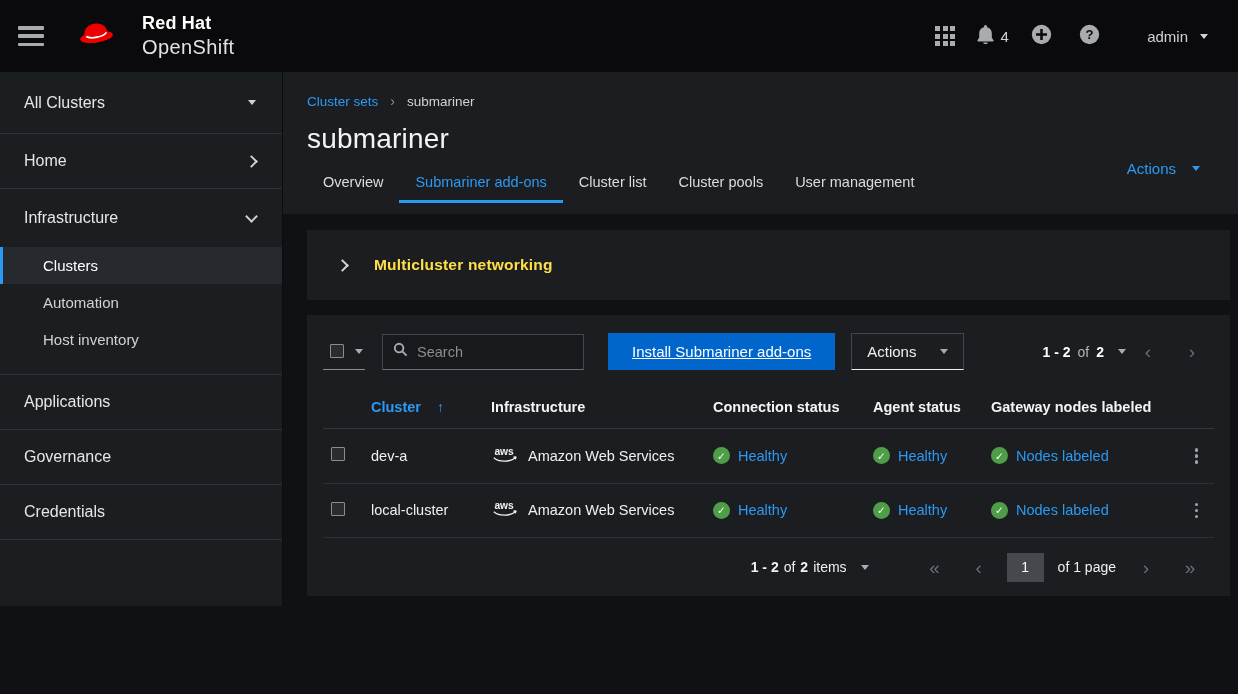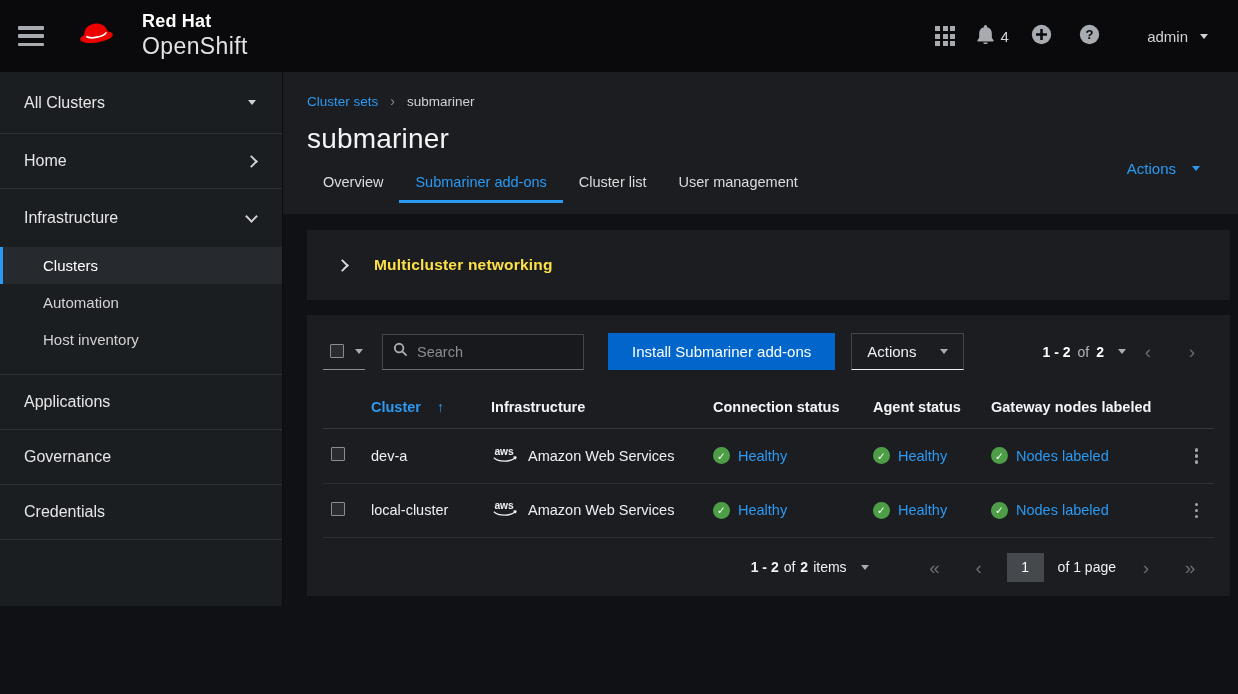--- a/index.html
+++ b/index.html
@@ -7,21 +7,21 @@
   body { font-family:"Liberation Sans","DejaVu Sans",sans-serif; background:#0f1114; color:#f0f0f3; position:relative; }
   button { font-family:inherit; cursor:pointer; }
 
   
   .masthead { position:absolute; top:0; left:0; width:1238px; height:72px; background:#0a0a0c; display:flex; align-items:center; z-index:5; }
   .hamburger { margin-left:18px; width:26px; height:20px; display:flex; flex-direction:column; justify-content:space-between; background:none; border:none; }
   .hamburger i { display:block; height:3.5px; background:#a8abb0; border-radius:1px; }
   .brand { display:flex; align-items:center; margin-left:34px; gap:28px; }
   .brand-text { line-height:1.2; }
   .brand-line1 { font-weight:bold; font-size:18px; color:#fff; letter-spacing:.2px; }
-  .brand-line2 { font-weight:400; font-size:23px; color:#e2e2e4; letter-spacing:.4px; }
+  .brand-line2 { font-weight:400; font-size:20px; color:#e2e2e4; letter-spacing:.4px; }
   .mast-right { margin-left:auto; display:flex; align-items:center; margin-right:30px; }
   .mast-btn { background:none; border:none; width:48px; height:48px; display:flex; align-items:center; justify-content:center; gap:6px; color:#d2d2d4; }
   .bell-count { font-size:15px; color:#d2d2d4; }
   .user-menu { background:none; border:none; display:flex; align-items:center; gap:12px; margin-left:34px; color:#d2d2d4; font-size:15px; }
   .caret { width:0; height:0; border-left:4.5px solid transparent; border-right:4.5px solid transparent; border-top:5.5px solid currentColor; display:inline-block; }
   .grid9 { display:grid; grid-template-columns:repeat(3,5px); grid-template-rows:repeat(3,5px); gap:2.5px; }
   .grid9 i { background:#a8abb0; }
 
   
   .sidebar { position:absolute; top:72px; left:0; width:283px; height:534px; background:#1b1e21; border-right:1px solid #0b0c0e; }
@@ -57,21 +57,21 @@
   .net-title { font-size:15.5px; font-weight:bold; color:#fde047; letter-spacing:.2px; }
 
   
   .table-card { background:#1b1d21; padding:18px 16px 0 16px; }
   .toolbar { display:flex; align-items:center;justify-content:center; }
   .bulk-select { display:flex; align-items:center; gap:11px; height:36px; padding:0 2px 0 7px; border:none; background:none; border-bottom:1px solid #8a8d90; color:#a8abb0; }
   .checkbox { width:14px; height:14px; border:1.5px solid #8a8d90; background:rgba(255,255,255,.07); display:inline-block; border-radius:1px; }
   .search-box { margin-left:17px; width:202px; height:36px; background:#17191d; border:1px solid #43474c; border-bottom-color:#6a6e73; display:flex; align-items:center; padding:0 10px; gap:9px; }
   .search-box input { flex:1; background:transparent; border:none; outline:none; color:#f0f0f3; font-size:14.5px; font-family:inherit; }
   .search-box input::placeholder { color:#8b8d90; }
-  .install-btn { margin-left:24px; height:37px; padding:0 24px; background:#0066cc; border:none; color:#fff; font-size:15px; }
+  .install-btn { margin-left:24px; height:37px; padding:0 24px; background:#0066cc; border:none; color:#fff; font-size:15px;text-decoration:underline; }
   .actions-dd { margin-left:16px; height:37px; padding:0 15px; background:transparent; border:1px solid #43474c; border-bottom:1px solid #ededee; color:#f0f0f3; font-size:15px; display:flex; align-items:center; gap:24px; }
   .actions-dd .caret { color:#a8abb0; }
   .pg { margin-left:auto; display:flex; align-items:center; font-size:14px; }
   .pg b { color:#fff; }
   .pg .dim { color:#b2b4b7; margin:0 2px; }
   .pg-summary { display:flex; align-items:center; gap:5px; background:none; border:none; color:#f0f0f3; font-size:14px; }
   .pg-summary .caret { color:#a8abb0; margin-left:9px; }
   .pg-nav { width:44px; height:36px; background:none; border:none; color:#8a8d90; font-size:19px; line-height:1; }
   .pg-nav.dim2 { color:#6a6e73; }
 
@@ -203,20 +203,21 @@
     <div class="breadcrumb">
       <span class="link">Cluster sets</span>
       <span class="sep">›</span>
       <span class="current">submariner</span>
     </div>
     <h1 class="page-title">submariner</h1>
     <div class="tabs">
       <button class="tab">Overview</button>
       <button class="tab active">Submariner add-ons</button>
       <button class="tab">Cluster list</button>
+      <button class="tab">Cluster pools</button>
       <button class="tab">User management</button>
     </div>
     <button class="page-actions">
       <span>Actions</span>
       <span class="caret"></span>
     </button>
   </div>
 
   <div class="content">
 

